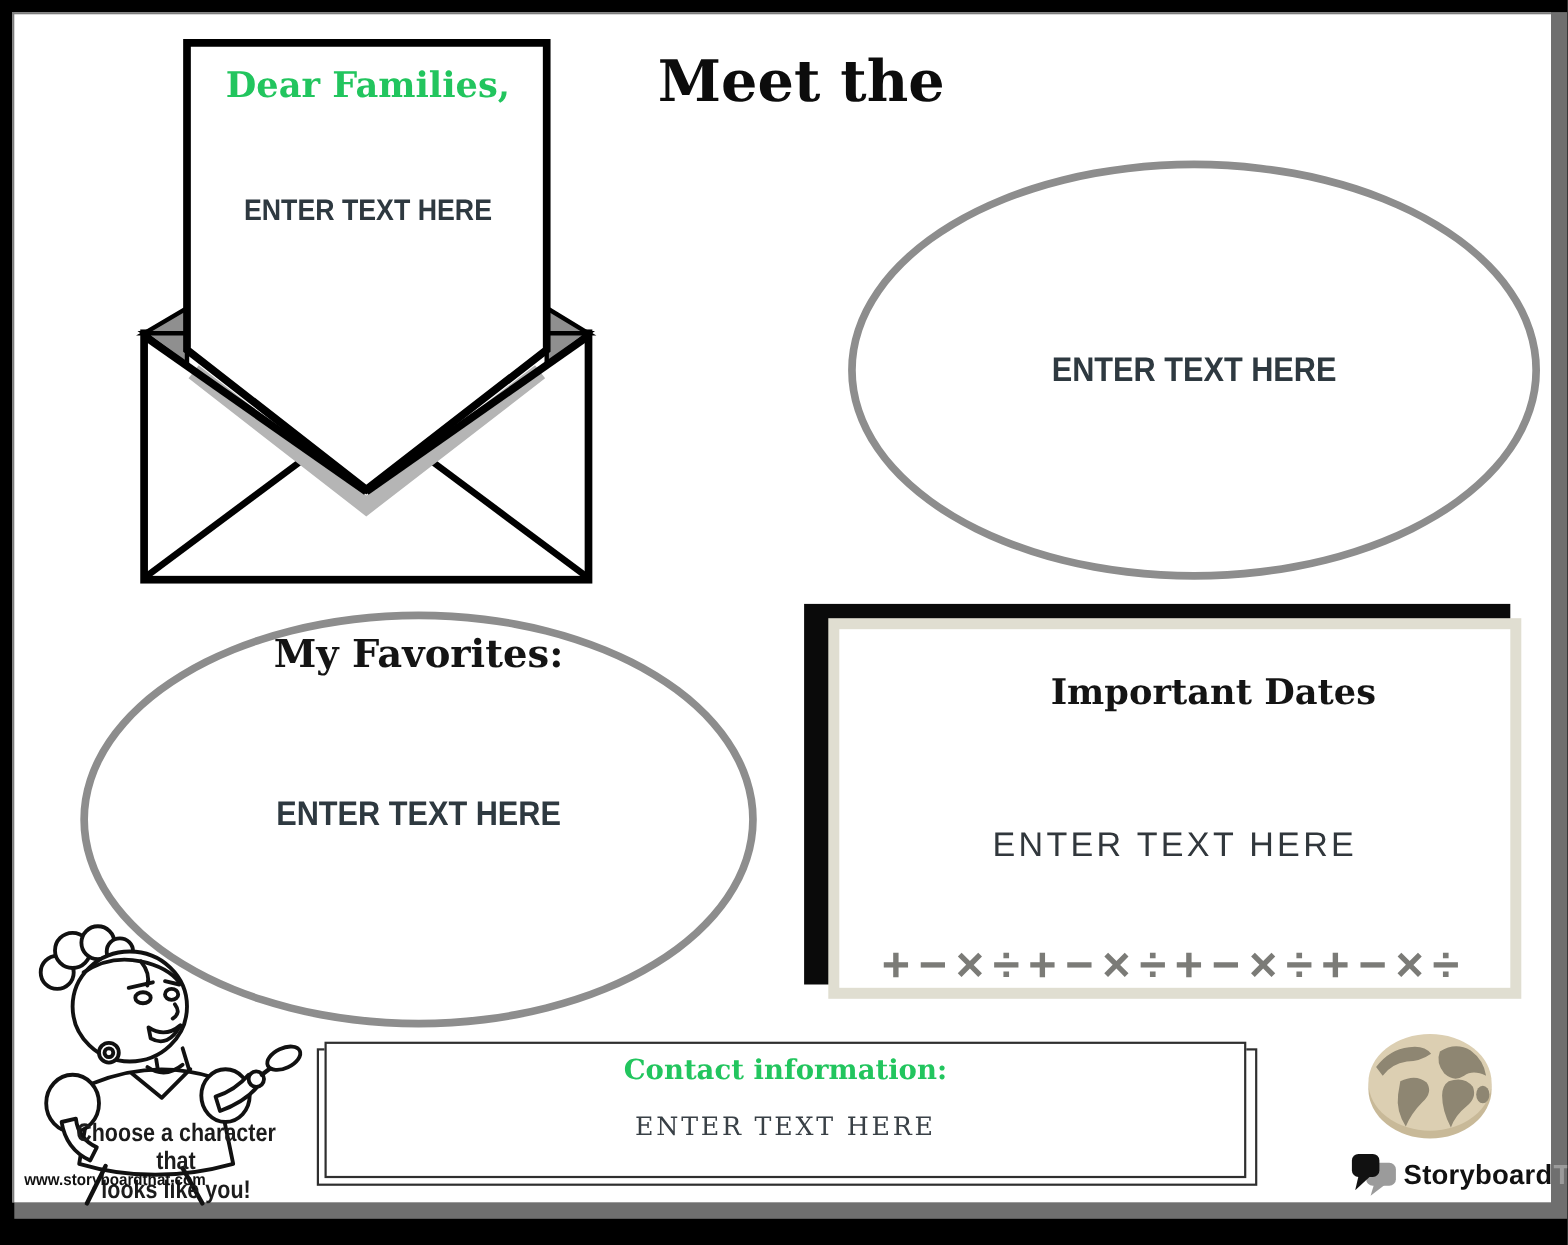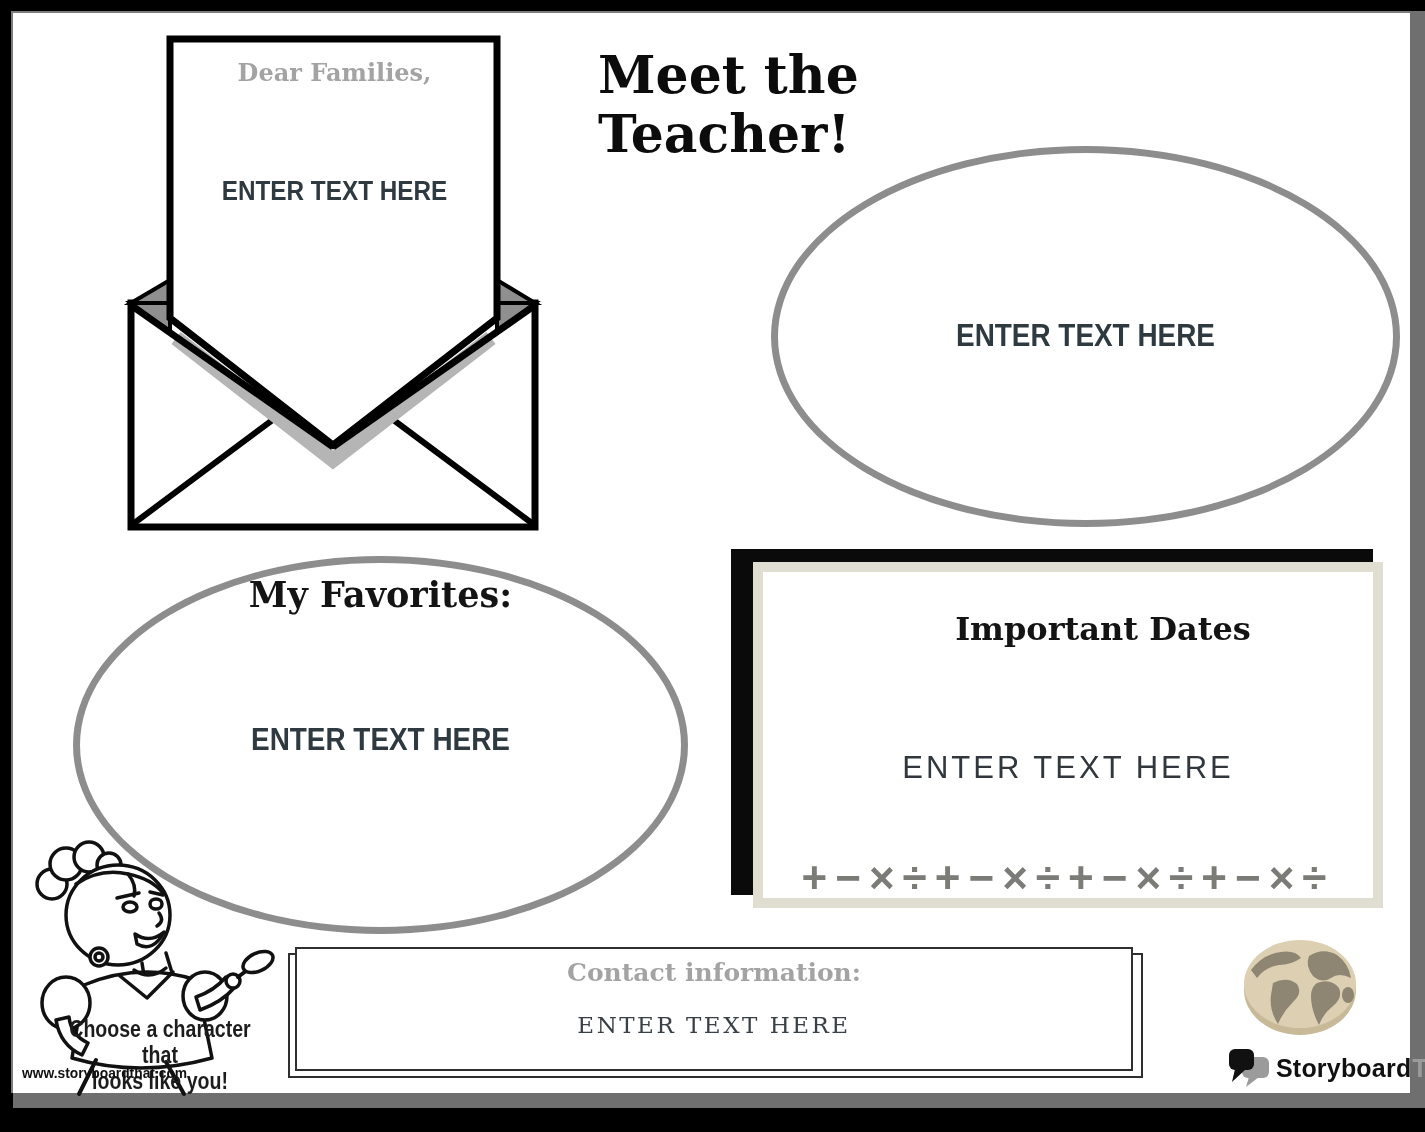--- a/index.html
+++ b/index.html
@@ -8,21 +8,21 @@
   .abs{position:absolute;}
   
   #page-shadow{left:13px;top:11px;width:1412px;height:1097px;background:#6f6f6f;}
   #sheet{left:11px;top:11px;width:1399px;height:1082px;background:#fff;
          border-left:2px solid #7d7d7d;border-top:2px solid #7d7d7d;box-sizing:border-box;}
   
   .script-h{font-family:"DejaVu Serif",serif;font-weight:700;color:#141414;text-align:center;}
   .ph-bold{font-weight:700;color:#2e3940;text-align:center;transform:scaleX(.9);transform-origin:center;}
   #title{left:598px;top:45px;font-family:"DejaVu Serif",serif;font-weight:700;color:#0c0c0c;
          font-size:52px;line-height:59px;letter-spacing:0;}
-  #letter-salutation{left:172px;top:58px;width:325px;font-size:24px;color:#a3a3a3;}
+  #letter-salutation{left:172px;top:58px;width:325px;font-size:32px;color:#22c55e;}
   #letter-ph{left:172px;top:176px;width:325px;font-size:27px;}
   
   .gray-ellipse{border:7px solid #8d8d8d;border-radius:50%;box-sizing:border-box;background:#fff;}
   #about-ellipse{left:771px;top:146px;width:629px;height:381px;}
   #about-h{left:771px;top:188px;width:629px;font-size:37px;}
   #about-ph{left:771px;top:318px;width:629px;font-size:31px;}
   #fav-ellipse{left:73px;top:556px;width:615px;height:378px;}
   #fav-h{left:73px;top:574px;width:615px;font-size:35px;}
   #fav-ph{left:73px;top:722px;width:615px;font-size:31px;}
   
@@ -31,21 +31,21 @@
   #dates-card .inner{position:absolute;left:10px;top:10px;right:10px;bottom:10px;background:#fff;}
   #dates-h{left:753px;top:610px;width:700px;font-size:32px;}
   #dates-ph{left:753px;top:750px;width:630px;font-size:31px;font-weight:400;
             letter-spacing:3px;color:#31373c;text-align:center;}
   #math-row{left:763px;top:853px;width:610px;text-align:center;font-size:44px;font-weight:700;
             color:#7b7b77;letter-spacing:8px;white-space:nowrap;}
   
   .cframe{border:2px solid #2f2f2f;box-sizing:border-box;background:transparent;}
   #contact-frame-b{left:288px;top:953px;width:855px;height:125px;}
   #contact-frame-a{left:295px;top:947px;width:838px;height:124px;background:#fff;}
-  #contact-h{left:295px;top:958px;width:838px;font-size:25px;color:#a3a3a3;}
+  #contact-h{left:295px;top:958px;width:838px;font-size:25px;color:#22c55e;}
   #contact-ph{left:295px;top:1012px;width:838px;font-family:"DejaVu Serif",serif;font-size:23px;
               letter-spacing:2.5px;color:#394046;text-align:center;}
   
   #char-caption{left:30px;top:1016px;width:260px;text-align:center;font-weight:700;font-size:23px;
                 line-height:26px;color:#1c1c1c;transform:scaleX(.85);transform-origin:center;z-index:3;}
   #website{left:22px;top:1064px;font-weight:700;font-size:15px;color:#111;
            transform:scaleX(.92);transform-origin:left;z-index:3;}
   
   #logo{left:1228px;top:1048px;display:flex;align-items:center;gap:6px;z-index:2;}
   #logo .t{font-size:25px;font-weight:700;letter-spacing:.2px;}
@@ -78,21 +78,20 @@
       <path d="M132,306 L333,447"></path>
       <path d="M534,306 L333,447"></path>
     </g>
     <path d="M170,39 L497,39 L497,318 L333,445 L170,318 Z" fill="#fff" stroke="#000" stroke-width="7" stroke-linejoin="miter"></path>
   </svg>
   <div id="letter-salutation" class="abs script-h">Dear Families,</div>
   <div id="letter-ph" class="abs ph-bold">ENTER TEXT HERE</div>
 
   <div id="title" class="abs">
     <div>Meet the</div>
-    <div>Teacher!</div>
   </div>
 
   <div id="about-ellipse" class="abs gray-ellipse"></div>
   <div id="about-ph" class="abs ph-bold">ENTER TEXT HERE</div>
 
   <div id="fav-ellipse" class="abs gray-ellipse"></div>
   <div id="fav-h" class="abs script-h">My Favorites:</div>
   <div id="fav-ph" class="abs ph-bold">ENTER TEXT HERE</div>
 
   <div id="dates-shadow" class="abs"></div>

